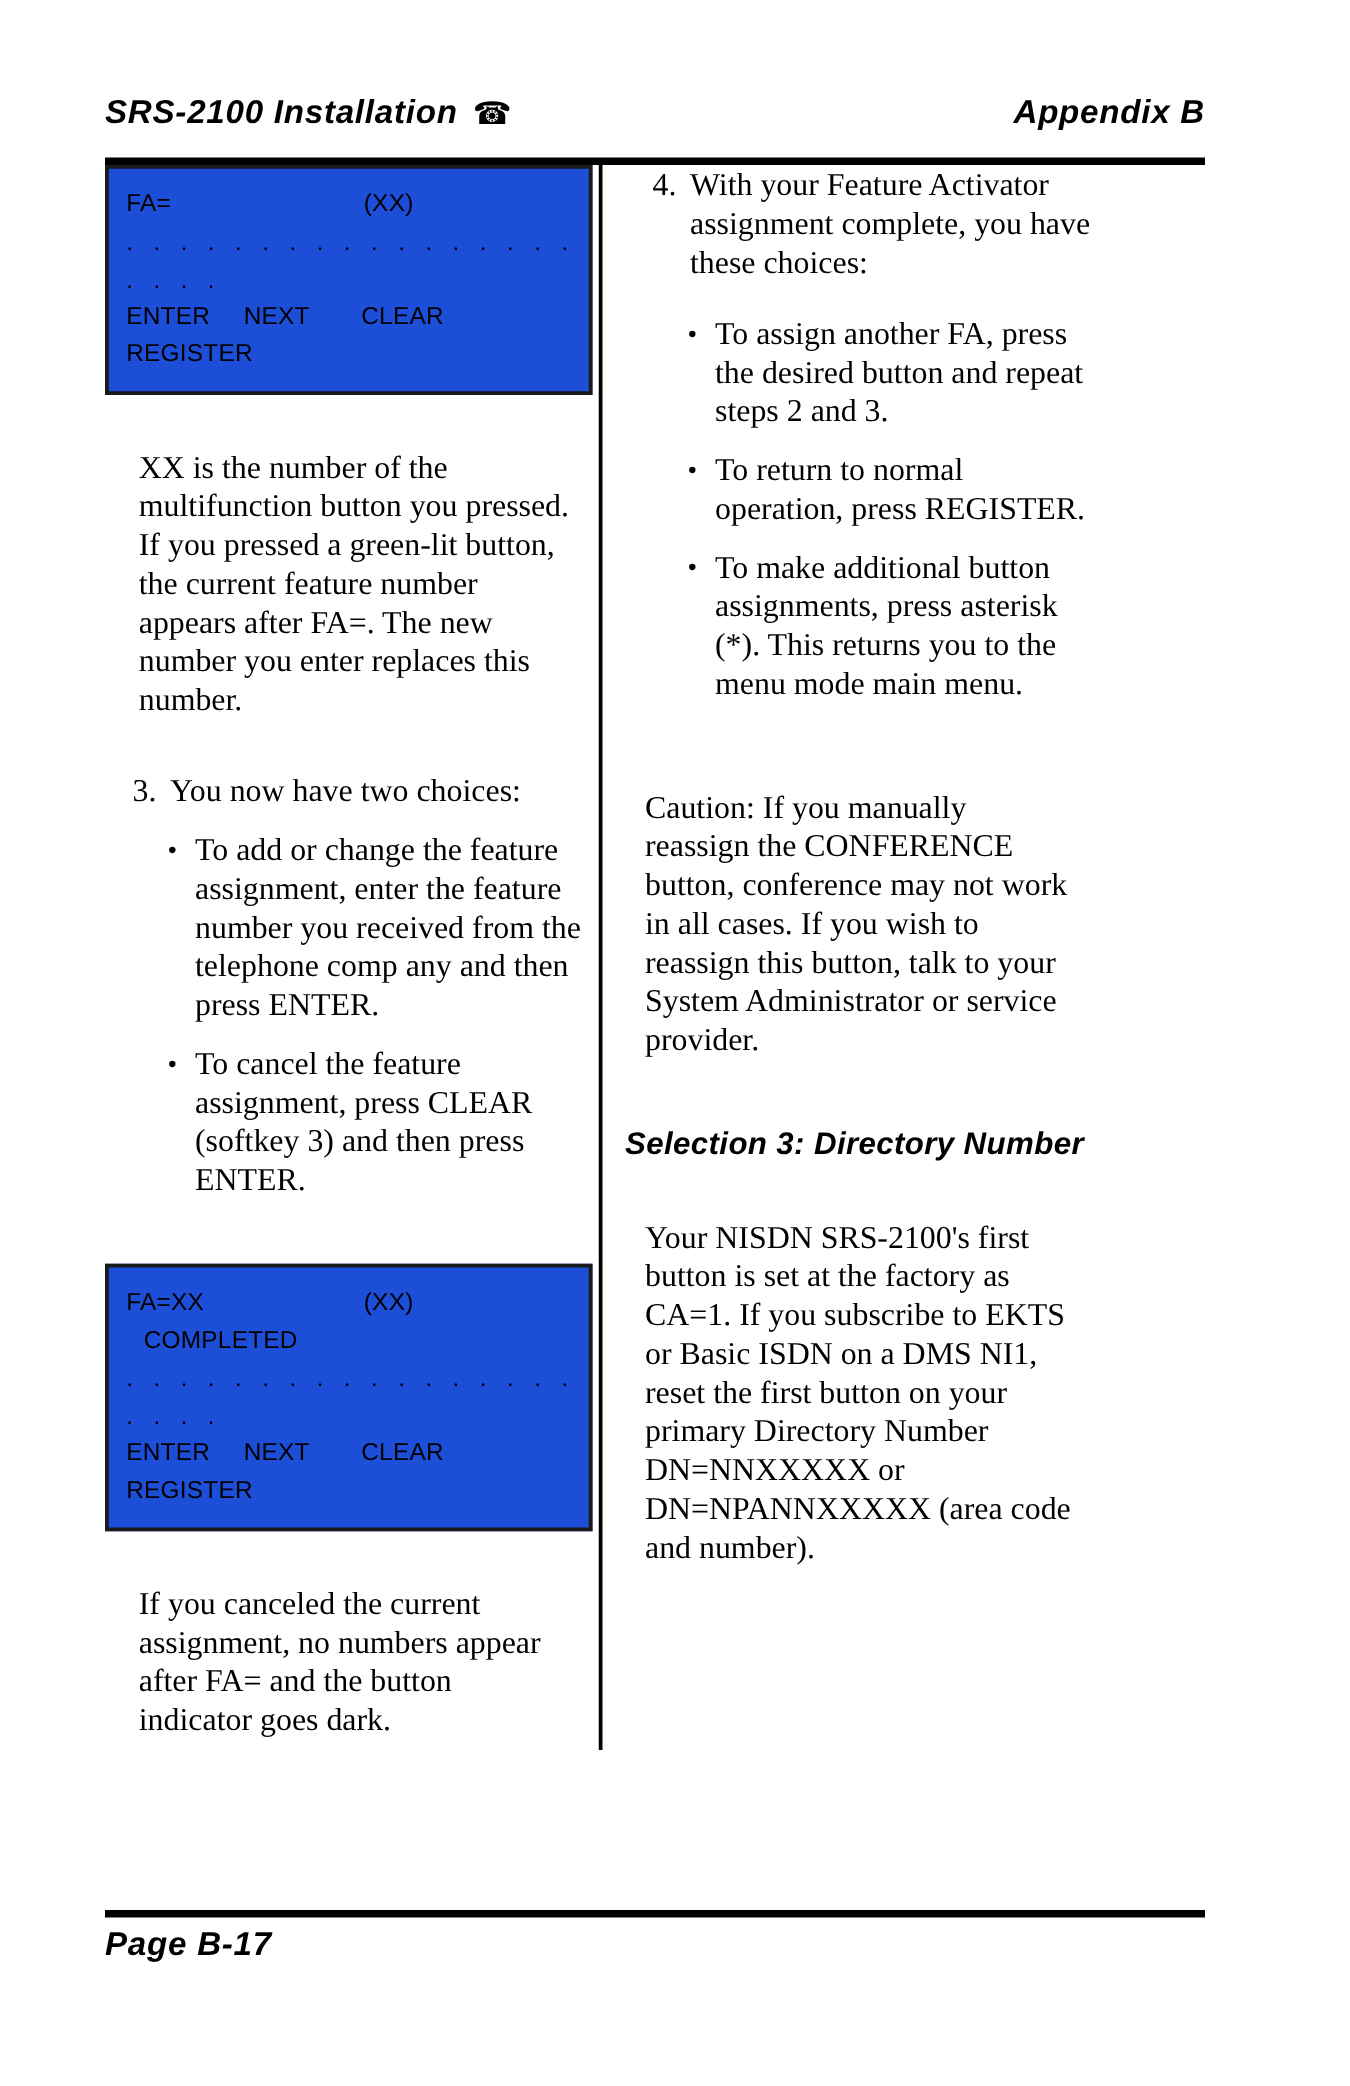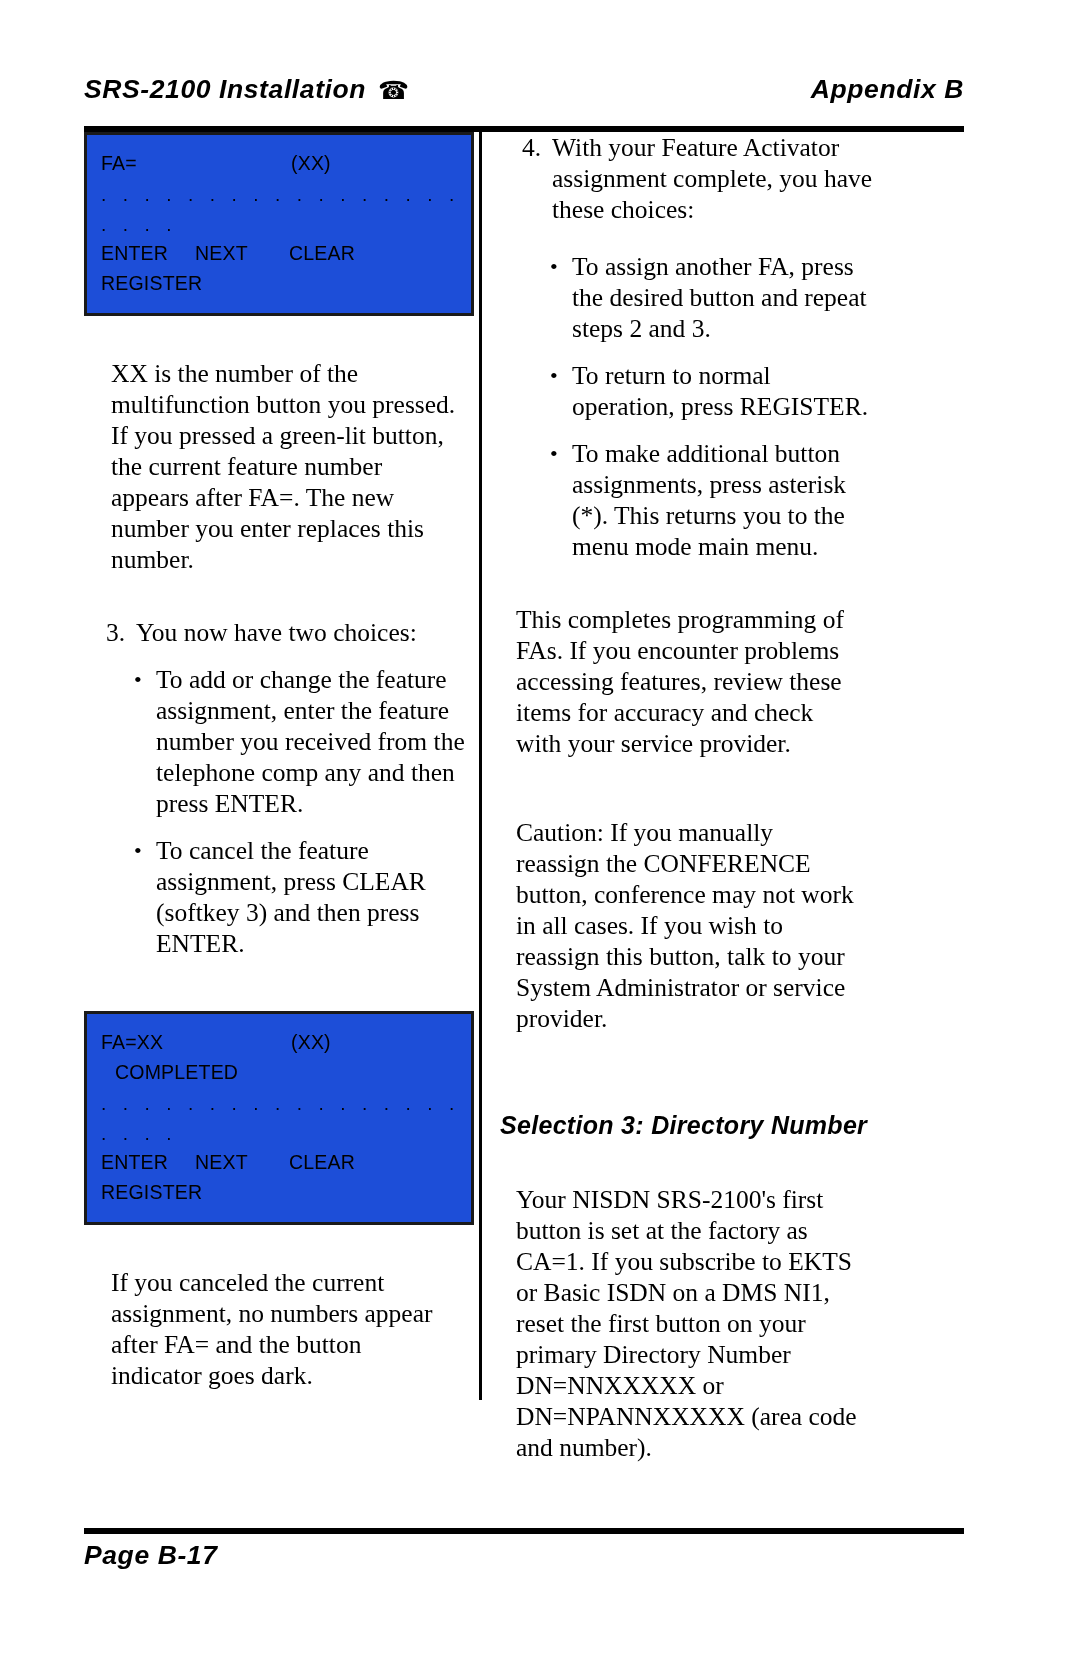--- a/index.html
+++ b/index.html
@@ -145,21 +145,20 @@
   .caution-block { margin-left: 0; }
 
   
   .section-head {
     font-family: "Liberation Sans", "DejaVu Sans", sans-serif;
     font-weight: bold;
     font-style: italic;
     font-size: 25px;
     line-height: 33px;
     letter-spacing: 0.3px;
-    margin-top: 23px;
   }
 
   
   .footer-rule {
     position: absolute;
     left: 84px;
     top: 1528px;
     width: 880px;
     height: 6px;
     background: #000000;
@@ -284,21 +283,20 @@
 
     <div class="spacer-sm"></div>
 
     <div class="bullet">
       <span class="dot">•</span>
       <span class="body">To make additional button assignments, press asterisk (*).  This returns you to the menu mode main menu.</span>
     </div>
 
     <div class="spacer-md"></div>
 
-    <p class="para">This completes programming of FAs.  If you encounter problems accessing features, review these items for accuracy and check with your service provider.</p>
 
     <div class="spacer-md"></div>
 
     <div class="caution-block">
       <p class="para"><span class="lead">Caution:</span> <span>If you manually reassign the CONFERENCE button, conference may not work in all cases.  If you wish to reassign this button, talk to your System Administrator or service provider.</span></p>
     </div>
 
     <div class="spacer-lg"></div>
 
     <div class="section-head">Selection 3:  Directory Number</div>

